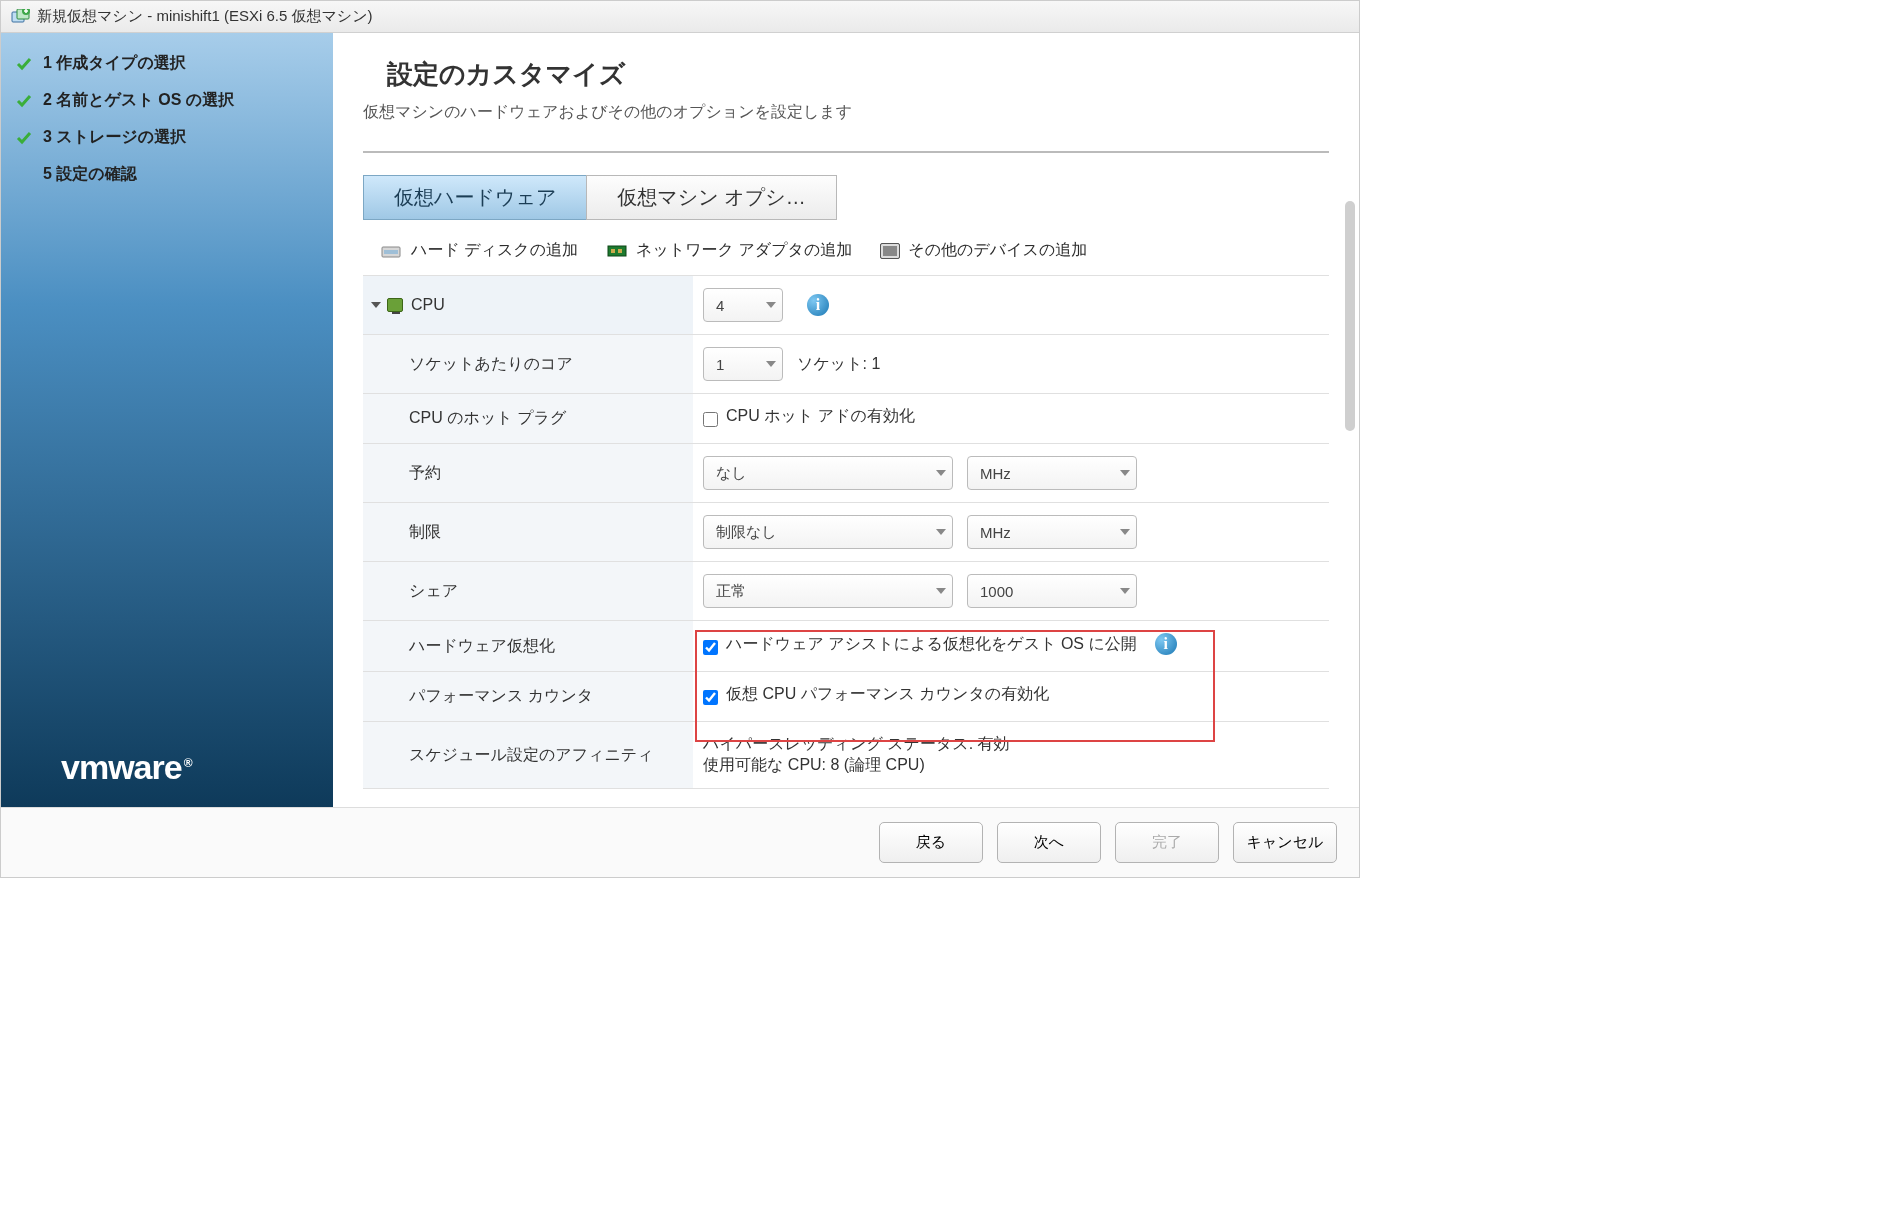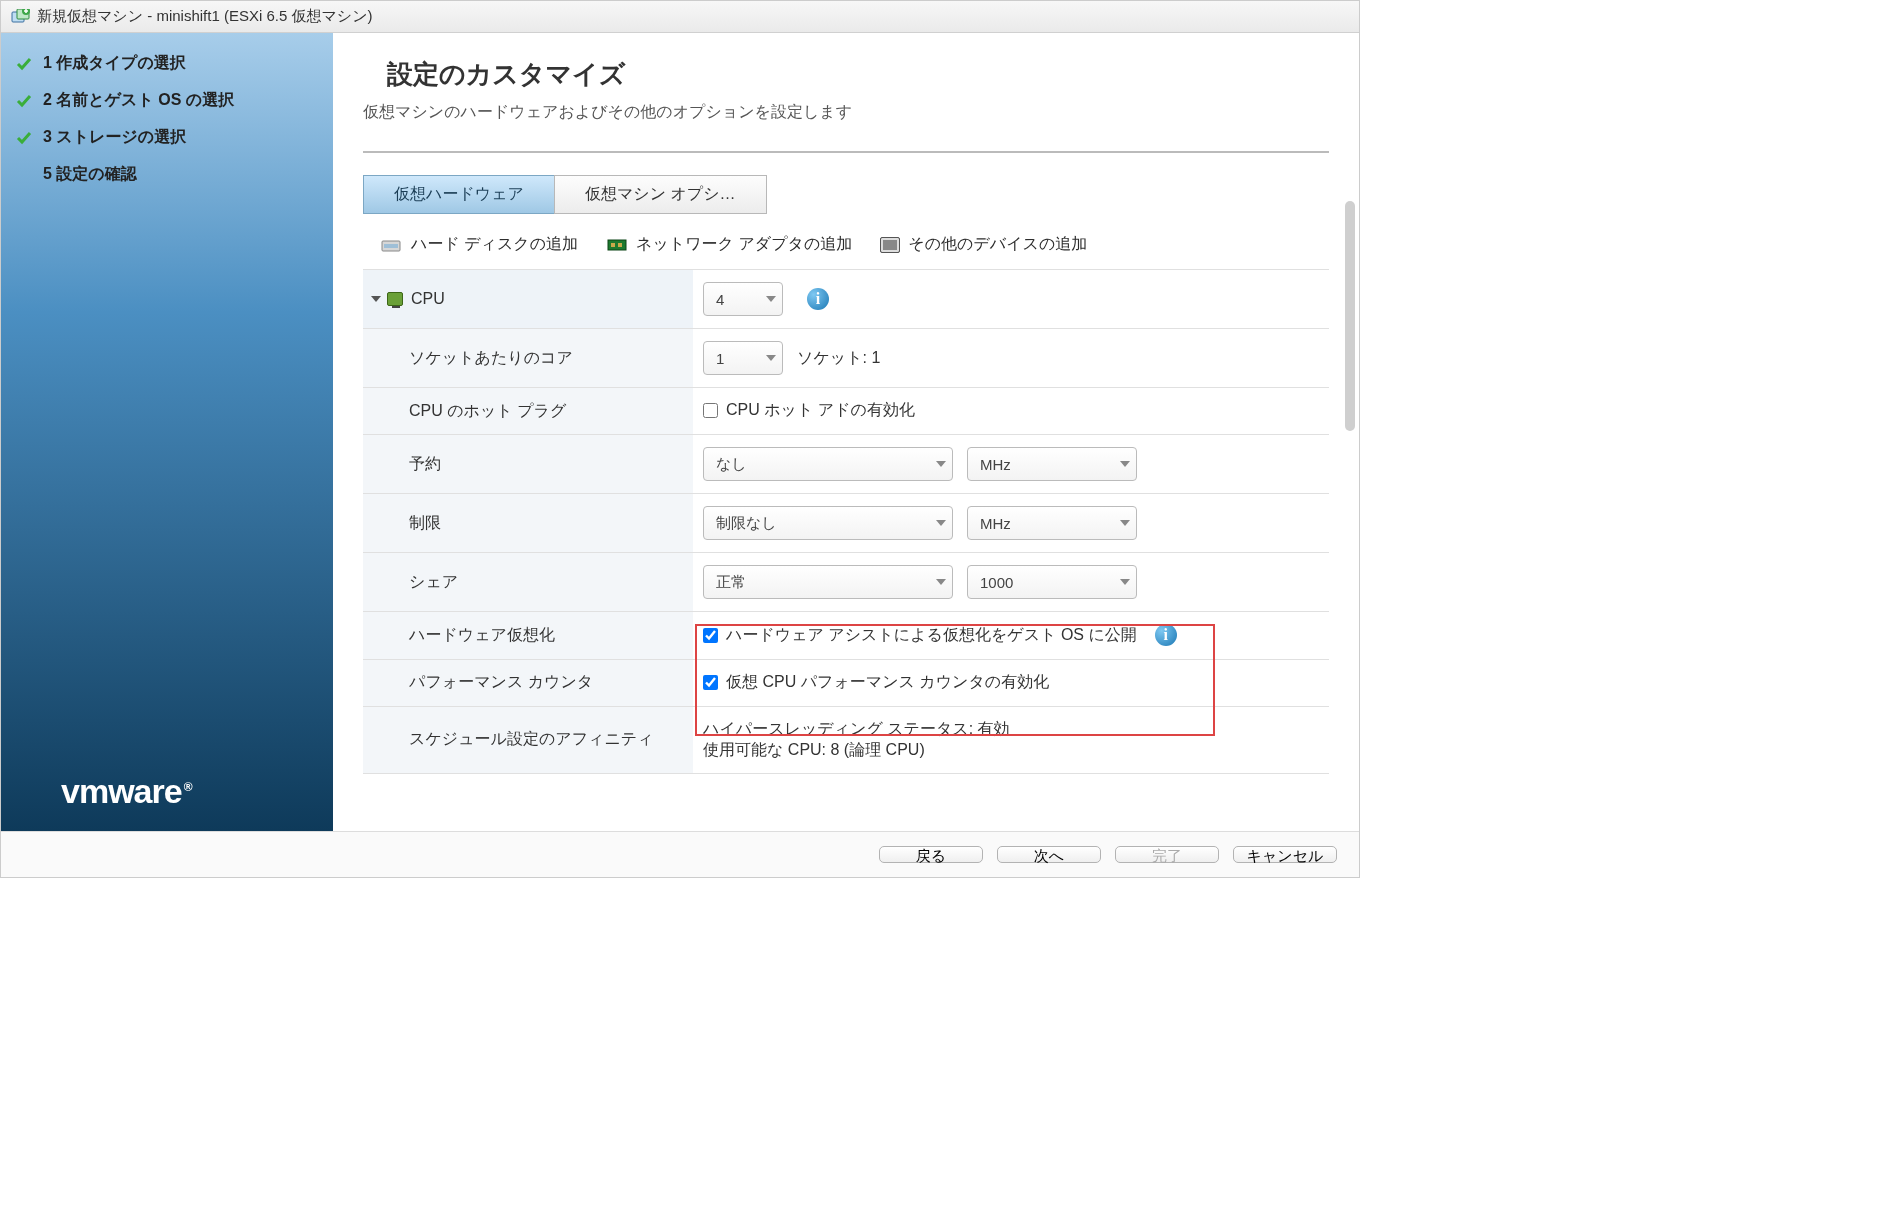--- a/index.html
+++ b/index.html
@@ -23,21 +23,21 @@
   .brand { padding: 20px 24px 20px 60px; font-size: 34px; font-weight: 600; color: #fff; letter-spacing: -1px; }
   .brand .reg { font-size: 12px; vertical-align: super; margin-left: 2px; }
 
   .main { flex: 1; display: flex; flex-direction: column; position: relative; min-width: 0; }
   .scroll-area { flex: 1; overflow-y: auto; padding: 24px 30px 16px 30px; }
   .page-title { font-size: 26px; font-weight: bold; color: #333; margin-bottom: 10px; padding-left: 24px; }
   .page-desc { font-size: 16px; color: #555; margin-bottom: 28px; }
   hr.underline { border: none; border-top: 2px solid #bbb; margin-top: 4px; margin-bottom: 22px; }
 
   .tabs { display: flex; margin-bottom: 16px; }
-  .tab { border: 1px solid #b8b8b8; background: linear-gradient(#fdfdfd,#ececec); padding: 8px 30px; font-size: 16px; cursor: pointer; }
+  .tab { border: 1px solid #b8b8b8; background: linear-gradient(#fdfdfd,#ececec); padding: 8px 30px; font-size: 20px; cursor: pointer; }
   .tab.active { background: linear-gradient(#cfe8fb,#9fc8e5); border-color: #7ca7c4; color: #1b3d55; font-weight: 500; }
   .tab + .tab { margin-left: -1px; }
 
   .toolbar { display: flex; gap: 28px; align-items: center; padding: 4px 4px 14px 18px; font-size: 16px; }
   .toolbar .tb-item { display: inline-flex; align-items: center; gap: 8px; color: #2d2d2d; cursor: pointer; }
   .toolbar .tb-item svg, .toolbar .tb-item .dev-icon { flex-shrink: 0; }
   .dev-icon { width: 20px; height: 16px; background: #888; border: 1px solid #555; border-radius: 2px; box-shadow: inset 0 0 0 2px #ddd; display:inline-block; }
 
   .settings-table { width: 100%; border-collapse: collapse; }
   .settings-table td { padding: 12px 10px; border: 1px solid #e0e0e0; border-left: none; border-right: none; vertical-align: middle; font-size: 16px; }
@@ -45,28 +45,28 @@
   .settings-table tr.header-row td:first-child { padding-left: 10px; background: #eef3f8; }
   .row-title { display: flex; align-items: center; gap: 8px; font-size: 16px; }
   .caret { display: inline-block; width: 0; height: 0; border-top: 5px solid transparent; border-bottom: 5px solid transparent; border-left: 6px solid #555; transform: rotate(90deg); }
   .monitor-icon { width: 16px; height: 14px; background: #6aa038; border: 1px solid #3d6618; border-radius: 2px; display: inline-block; position: relative; }
   .monitor-icon::after { content: ''; position: absolute; bottom: -3px; left: 4px; width: 8px; height: 2px; background: #444; }
   .select { display: inline-flex; align-items: center; border: 1px solid #bbb; border-radius: 4px; background: linear-gradient(#fff,#f3f3f3); height: 34px; padding: 0 6px 0 12px; min-width: 80px; font-size: 15px; color: #444; cursor: pointer; }
   .select.wide { min-width: 250px; }
   .select.med { min-width: 170px; }
   .select .caret-dn { margin-left: auto; width: 0; height: 0; border-left: 5px solid transparent; border-right: 5px solid transparent; border-top: 6px solid #888; }
   .info-icon { display: inline-flex; align-items: center; justify-content: center; width: 22px; height: 22px; border-radius: 50%; background: radial-gradient(circle at 30% 30%, #7ec8f2, #1a77b3); color: #fff; font-weight: bold; font-family: Georgia, serif; margin-left: 10px; vertical-align: middle; }
-  .chk { display: inline-flex; align-items: center; gap: 8px; }
+  .chk { display: inline-flex; align-items: flex-end; gap: 8px; }
   .chk input { width: 15px; height: 15px; }
   .hl-box { position: absolute; border: 2px solid #d44; pointer-events: none; }
 
   .scrollbar-fake { position: absolute; right: 4px; top: 168px; width: 10px; height: 230px; background: #cfcfcf; border-radius: 5px; }
 
   .footer { display: flex; justify-content: flex-end; gap: 14px; padding: 14px 22px; border-top: 1px solid #ddd; background: #fafafa; }
-  .btn { min-width: 104px; height: 17px; border: 1px solid #b3b3b3; border-radius: 5px; background: linear-gradient(#fff,#efefef); font-size: 15px; cursor: pointer; }
+  .btn { min-width: 104px; height: 41px; border: 1px solid #b3b3b3; border-radius: 5px; background: linear-gradient(#fff,#efefef); font-size: 15px; cursor: pointer; }
   .btn[disabled] { color: #aaa; cursor: default; }
 
   .val-row { display: flex; align-items: center; gap: 14px; }
 </style>
 </head>
 <body>
 
 <div class="dialog">
   <div class="titlebar">
     <span class="icon">

